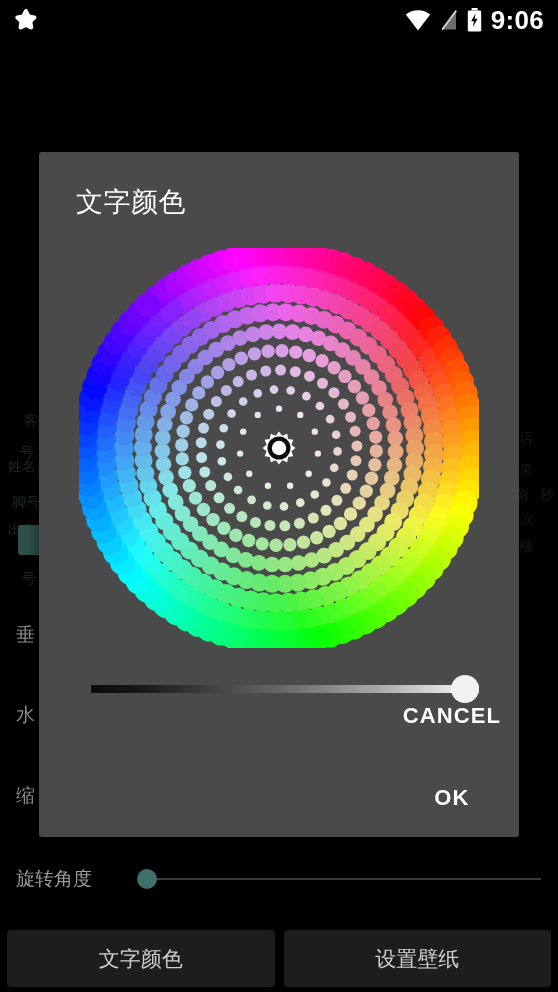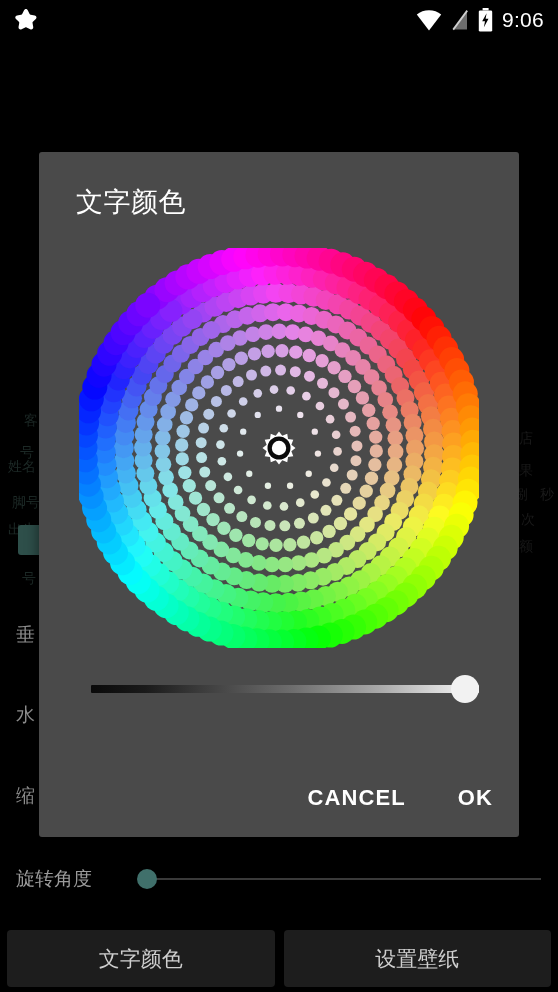--- a/index.html
+++ b/index.html
@@ -23,22 +23,23 @@
     display: flex; align-items: center;
     z-index: 40;
   }
   #status-left { margin-left: 12px; display: flex; align-items: center; }
   #status-right {
     margin-left: auto; margin-right: 14px;
     display: flex; align-items: center; gap: 9px;
   }
   .sb-icon { display: block; }
   #clock {
-    color: #fff; font-size: 21px; letter-spacing: .3px;
+    color: #fff; font-size: 26px; letter-spacing: .3px;
     font-family: "Liberation Sans", sans-serif;
+    font-weight: bold;
   }
 
   
   #app-bg { position: absolute; inset: 0; z-index: 5; }
   .bg-label {
     position: absolute; left: 16px;
     color: #8e8e8e; font-size: 19px;
     white-space: nowrap;
   }
   .bg-faint {
@@ -123,22 +124,22 @@
     background: linear-gradient(to right, #0a0a0a 0%, #1a1a1a 14%, #3b3b3b 28%, #6e6e6e 52%, #a8a8a8 74%, #e2e2e2 92%, #ffffff 100%);
   }
   #bright-knob {
     position: absolute; left: 360px; top: 4px;
     width: 28px; height: 28px; border-radius: 50%;
     background: #f2f2f2;
   }
 
   
   #dialog-actions {
-    position: absolute; right: 20px; bottom: 18px;
-    display: flex; align-items: center; gap: 40px;
+    position: absolute; right: 12px; bottom: 18px;
+    display: flex; align-items: center; gap: 40px; flex-direction: column;
   }
   .dlg-btn {
     background: none; border: none;
     color: #ffffff; font-size: 22px; font-weight: bold;
     letter-spacing: 1.1px; cursor: pointer;
     padding: 8px 6px;
     font-family: "Liberation Sans", sans-serif;
   }
 </style>
 </head>

